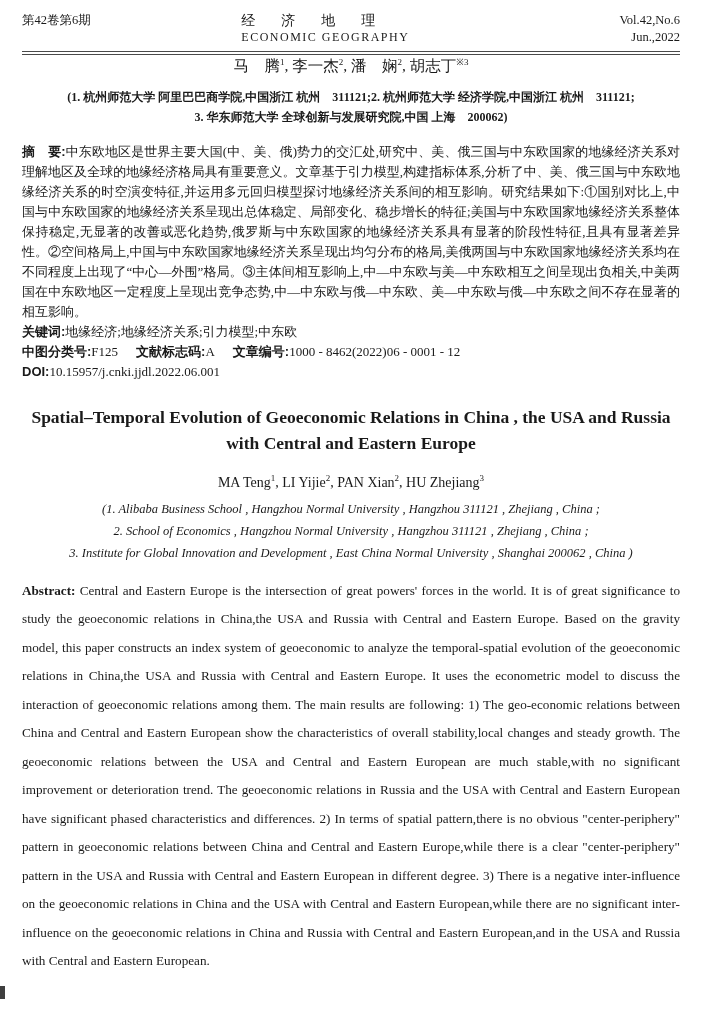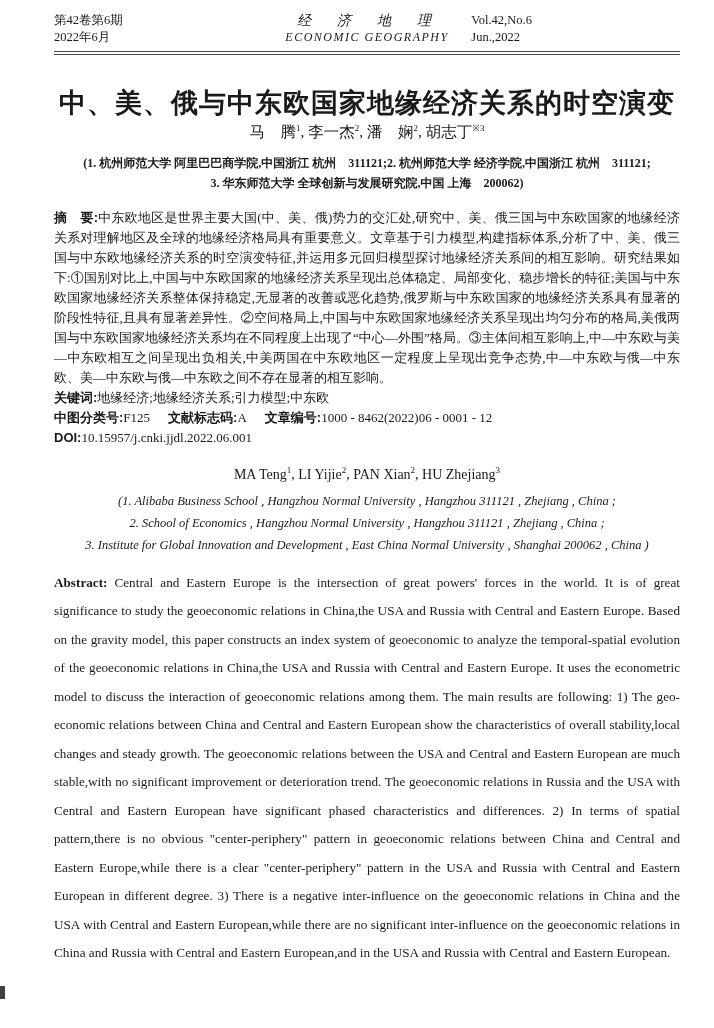--- a/index.html
+++ b/index.html
@@ -2,30 +2,30 @@
 <html><head>
 <meta charset="utf-8">
 <style>
   html,body { margin:0; padding:0; background:#e8e8e8; }
   .page {
     position:relative;
     width:714px; height:1028px;
     margin:0 auto;
     background:#ffffff;
     box-sizing:border-box;
-    padding:12px 34px 0 54px;
+    padding:12px 34px 0 22px;
     overflow:hidden;
     font-family:"Liberation Serif", serif;
     color:#1a1a1a;
   }
   
   .jheader { display:flex; font-size:12.5px; line-height:17px; }
   .jheader .col { flex:1; }
-  .jheader .col.center { text-align:center;font-style:italic; }
-  .jheader .col.right { text-align:left; }
+  .jheader .col.center { text-align:left; }
+  .jheader .col.right { text-align:right; }
   .jtitle-cn { letter-spacing:6px; font-size:14px; }
   .jtitle-en { letter-spacing:1.5px; font-size:12px; }
   .double-rule {
     margin-top:5px;
     height:2px;
     border-top:1.7px solid #4a4a4a;
     border-bottom:1px solid #4a4a4a;
   }
   
   .title-cn {
@@ -67,34 +67,32 @@
   }
 </style>
 </head>
 <body>
 
 <div class="page">
 
   <div class="jheader">
     <div class="col">
       <div>第42卷第6期</div>
-      <div>2022年6月</div>
     </div>
     <div class="col center">
       <div class="jtitle-cn">经　济　地　理</div>
       <div class="jtitle-en">ECONOMIC  GEOGRAPHY</div>
     </div>
     <div class="col right">
       <div>Vol.42,No.6</div>
       <div>Jun.,2022</div>
     </div>
   </div>
   <div class="double-rule"></div>
 
-  <h1 class="title-cn">中、美、俄与中东欧国家地缘经济关系的时空演变</h1>
 
   <div class="authors-cn">
     <span><span>马　腾</span><sup class="au">1</sup><span>,</span></span>
     <span><span>李一杰</span><sup class="au">2</sup><span>,</span></span>
     <span><span>潘　娴</span><sup class="au">2</sup><span>,</span></span>
     <span><span>胡志丁</span><sup class="au">※3</sup><span></span></span>
   </div>
 
   <div class="affils-cn">
     <div>(1. 杭州师范大学 阿里巴巴商学院,中国浙江 杭州　311121;2. 杭州师范大学 经济学院,中国浙江 杭州　311121;</div>
@@ -107,20 +105,21 @@
   <div class="cn-meta">
     <span class="cn-bold">关键词:</span><span>地缘经济;地缘经济关系;引力模型;中东欧</span>
   </div>
   <div class="cn-meta">
     <span class="cn-bold">中图分类号:</span><span>F125</span><span class="gap"></span><span class="cn-bold">文献标志码:</span><span>A</span><span class="gap"></span><span class="cn-bold">文章编号:</span><span>1000 - 8462(2022)06 - 0001 - 12</span>
   </div>
   <div class="cn-meta">
     <span class="cn-bold">DOI:</span><span>10.15957/j.cnki.jjdl.2022.06.001</span>
   </div>
 
+  <div class="title-en">Spatial–Temporal Evolution of Geoeconomic Relations in China , the USA and Russia with Central and Eastern Europe</div>
 
   <div class="authors-en">
     <span><span>MA Teng</span><sup class="au">1</sup><span>,</span></span>
     <span><span>LI Yijie</span><sup class="au">2</sup><span>,</span></span>
     <span><span>PAN Xian</span><sup class="au">2</sup><span>,</span></span>
     <span><span>HU Zhejiang</span><sup class="au">3</sup><span></span></span>
   </div>
 
   <div class="affils-en">
     <div>(1. Alibaba Business School , Hangzhou Normal University , Hangzhou  311121 , Zhejiang , China ;</div>

